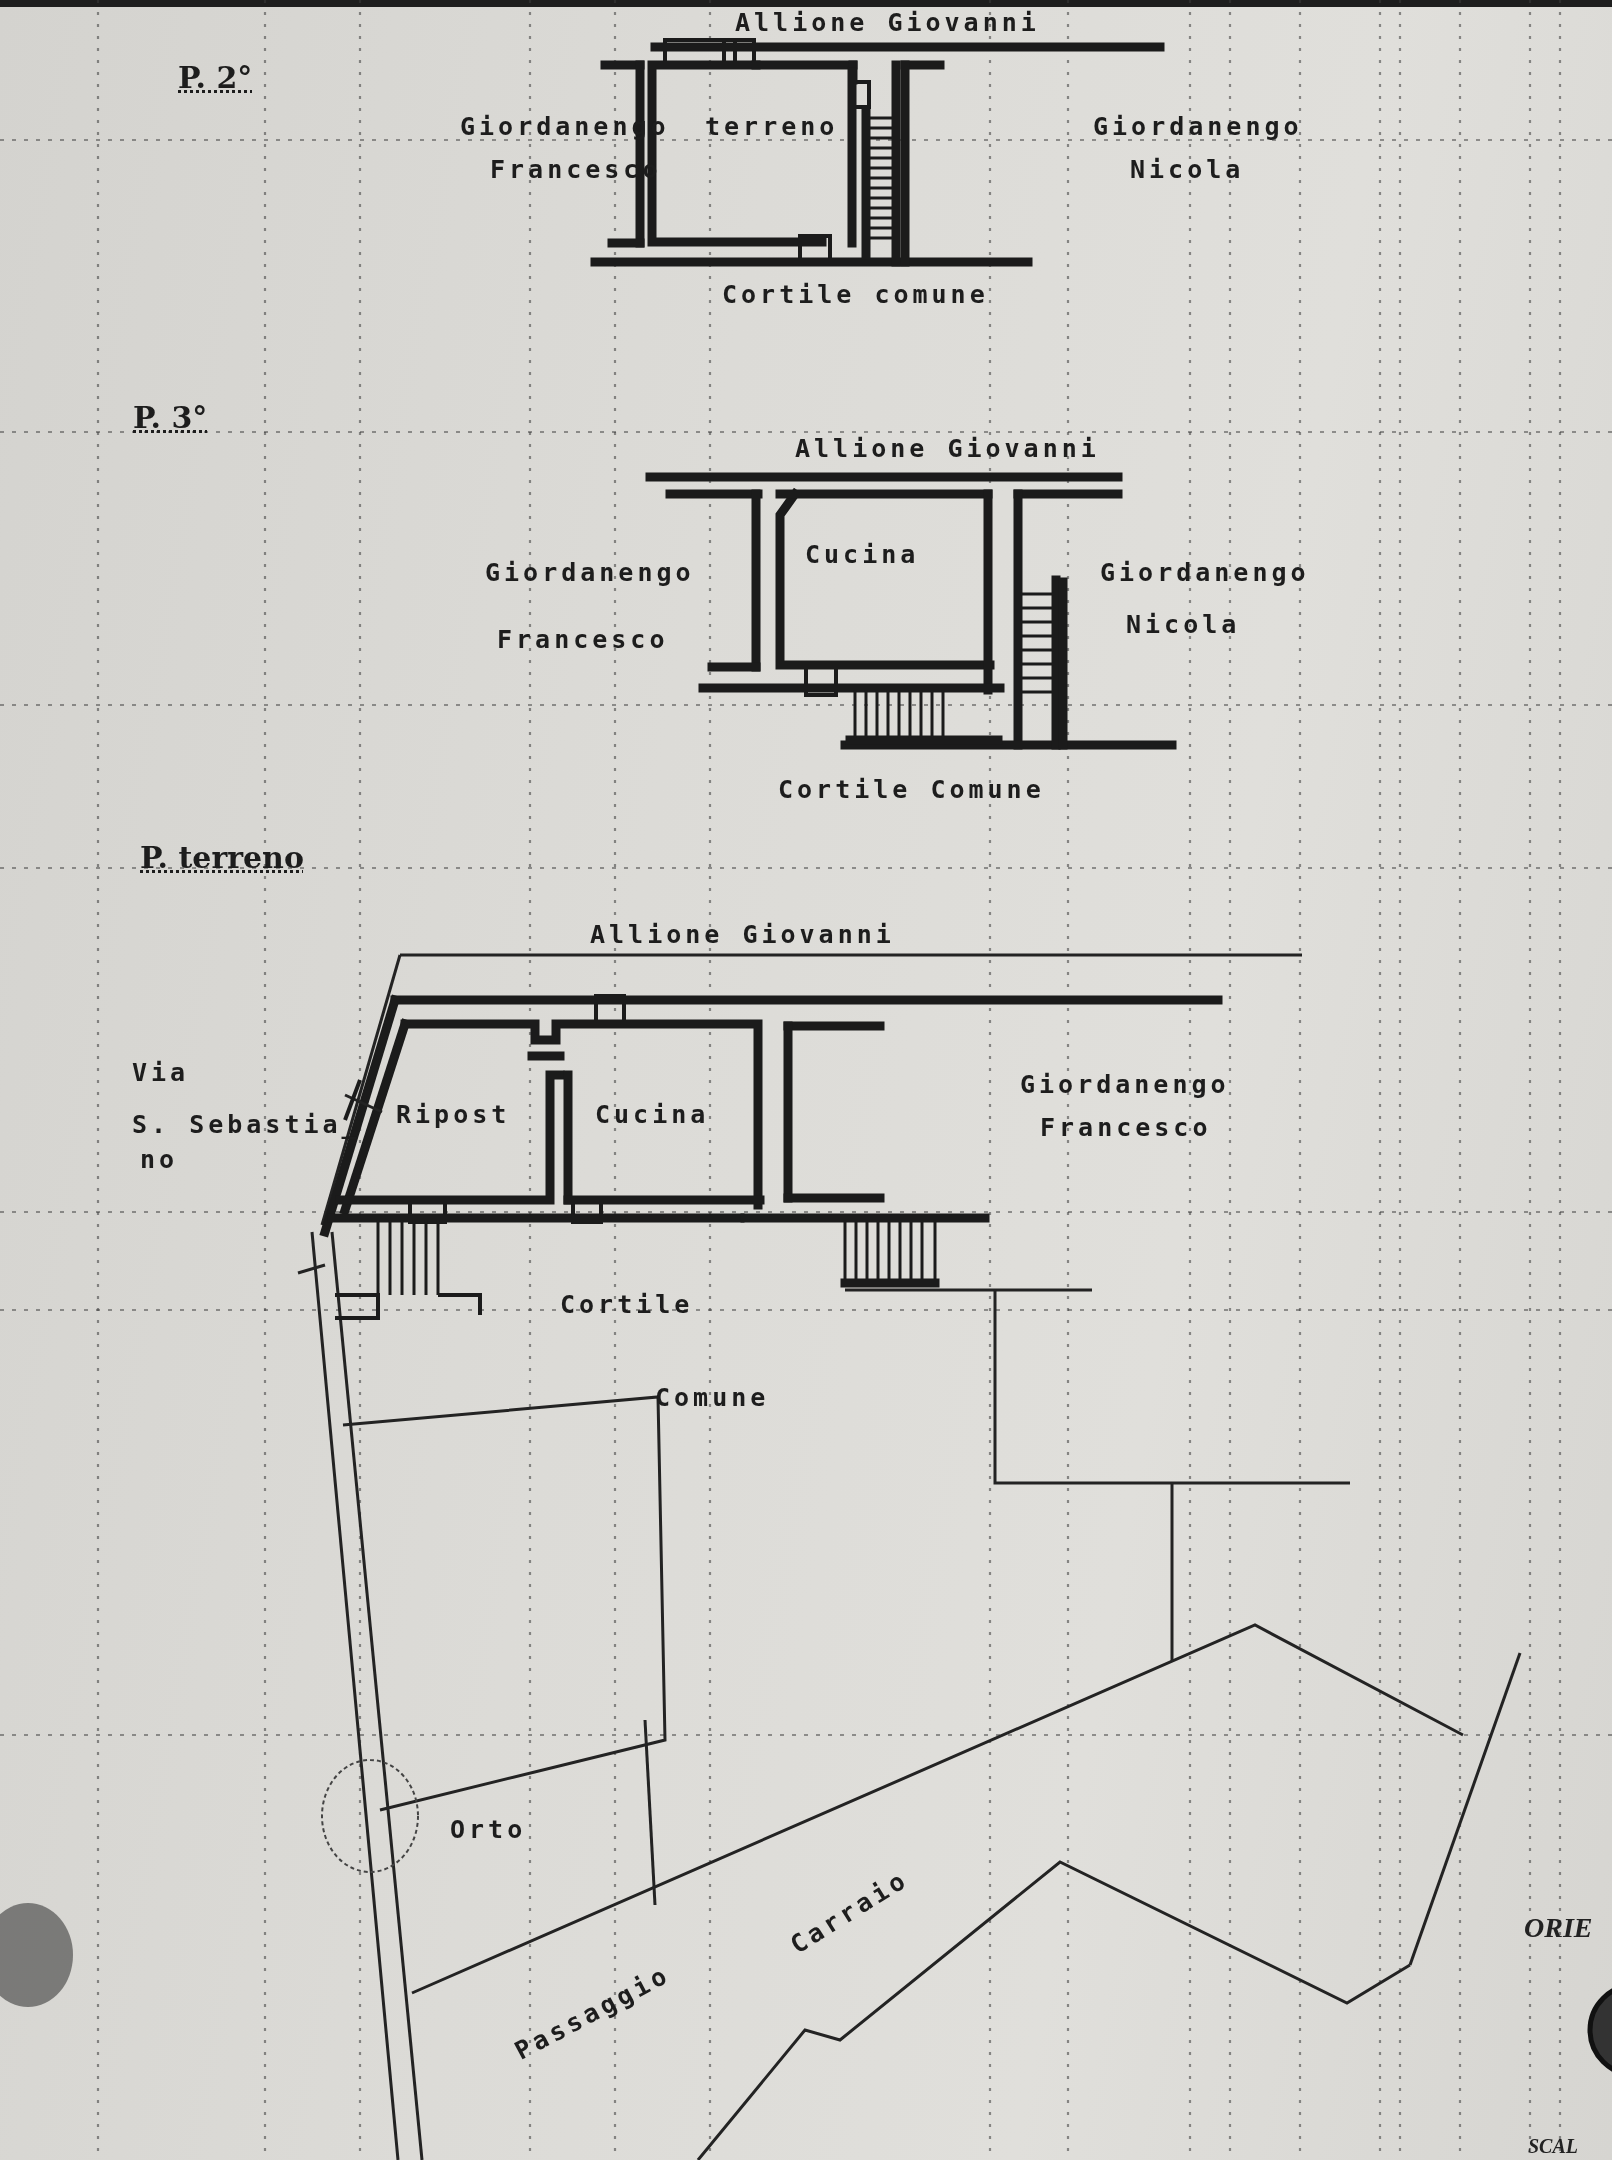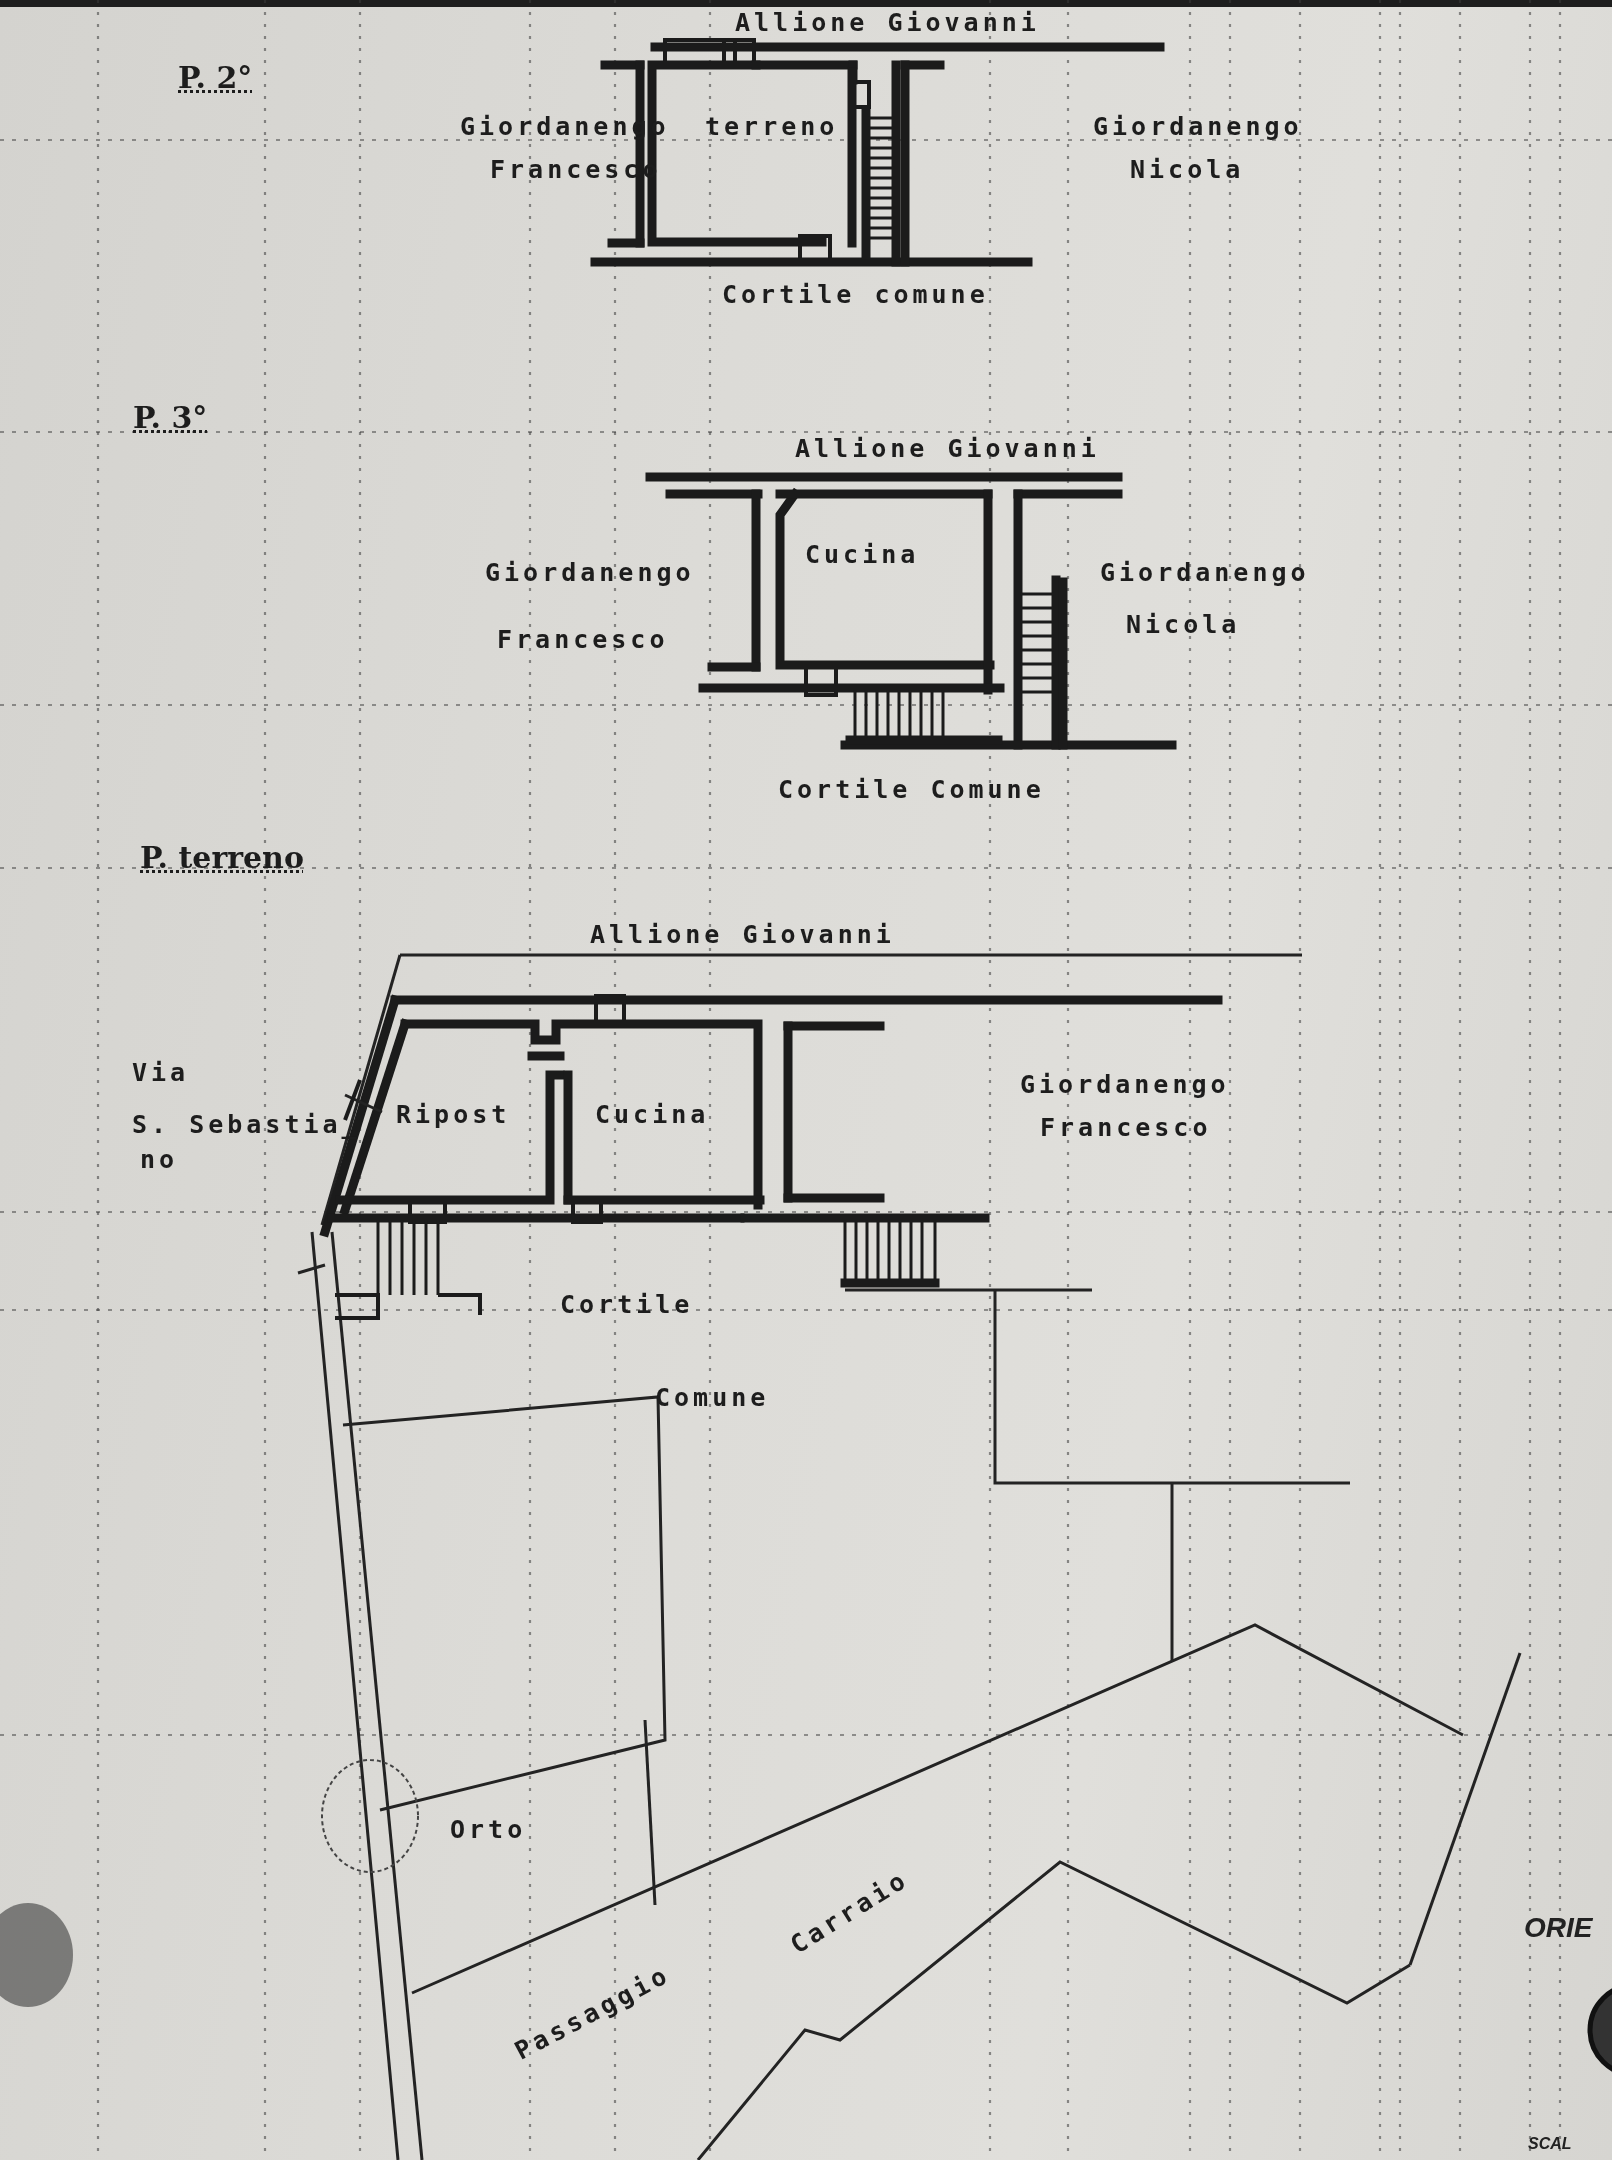--- a/index.html
+++ b/index.html
@@ -28,21 +28,21 @@
     font-family: "DejaVu Sans Mono", monospace; font-weight: bold;
     letter-spacing: 4px; font-size: 25px;
   }
   .floor-lbl {
     position: absolute; color: #1d1d1d; white-space: nowrap;
     font-family: "DejaVu Serif", serif; font-weight: bold; font-size: 30px;
     text-decoration: underline; text-decoration-style: dotted;
   }
   .legend-lbl {
     position: absolute; color: #222; white-space: nowrap;
-    font-family: Liberation Sans, sans-serif; font-weight: bold; font-style: italic;
+    font-family: Liberation Serif, serif; font-weight: bold; font-style: italic;
     font-size: 28px;
   }
 </style>
 </head>
 <body>
 
 <div id="sheet">
   <div id="topbar"></div>
 
   <svg width="1612" height="2160" viewBox="0 0 1612 2160">
@@ -241,14 +241,14 @@
   <div class="lbl" style="left:1040px;top:1113px;">Francesco</div>
   <div class="lbl" style="left:396px;top:1100px;">Ripost</div>
   <div class="lbl" style="left:595px;top:1100px;">Cucina</div>
   <div class="lbl" style="left:560px;top:1290px;">Cortile</div>
   <div class="lbl" style="left:655px;top:1335px;margin-top:48px;">Comune</div>
   <div class="lbl" style="left:432px;top:1815px;margin-left:18px;">Orto</div>
   <div class="lbl" style="left:510px;top:2040px;transform:rotate(-28deg);transform-origin:left top;">Passaggio</div>
   <div class="lbl" style="left:785px;top:1935px;transform:rotate(-32deg);transform-origin:left top;">Carraio</div>
 
   <div class="legend-lbl" style="left:1524px;top:1912px;">ORIE</div>
-  <div class="legend-lbl" style="left:1528px;top:2135px;font-size:16px;">SCAL</div>
+  <div class="legend-lbl" style="left:1528px;top:2135px;font-size:20px;">SCAL</div>
 </div>
 
 </body></html>

